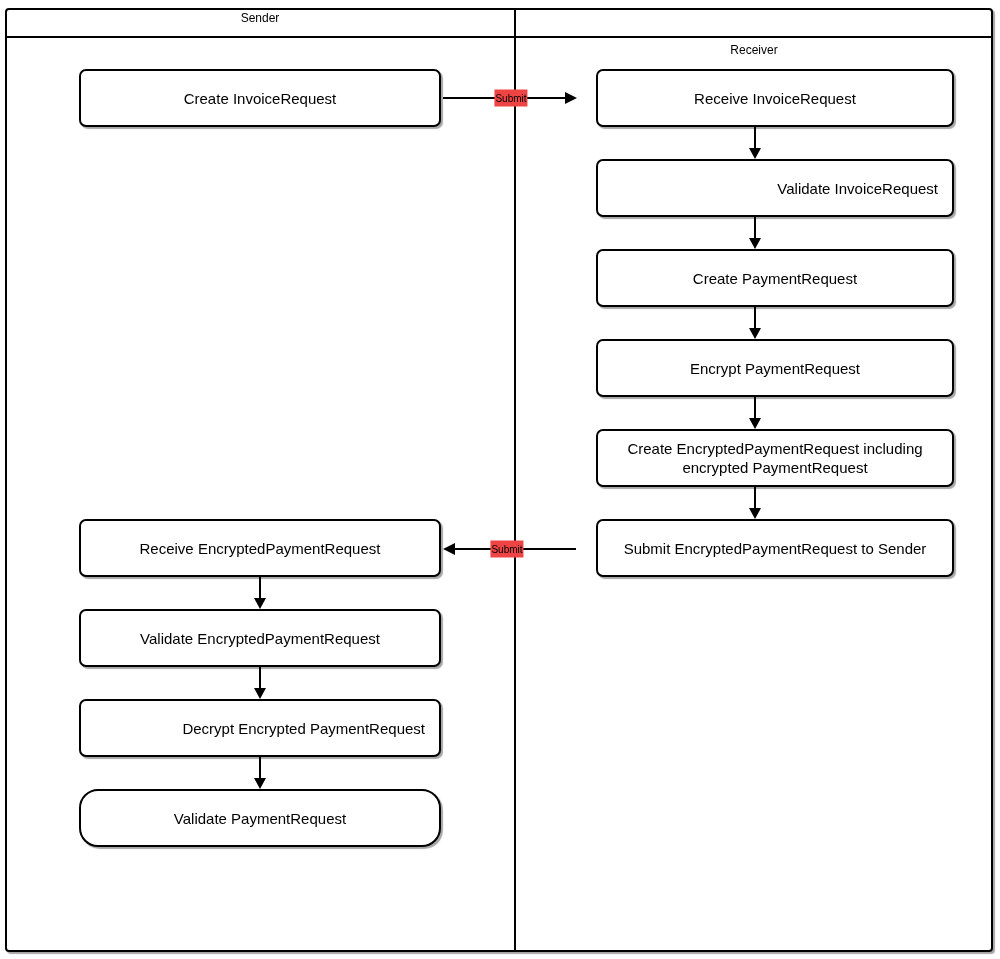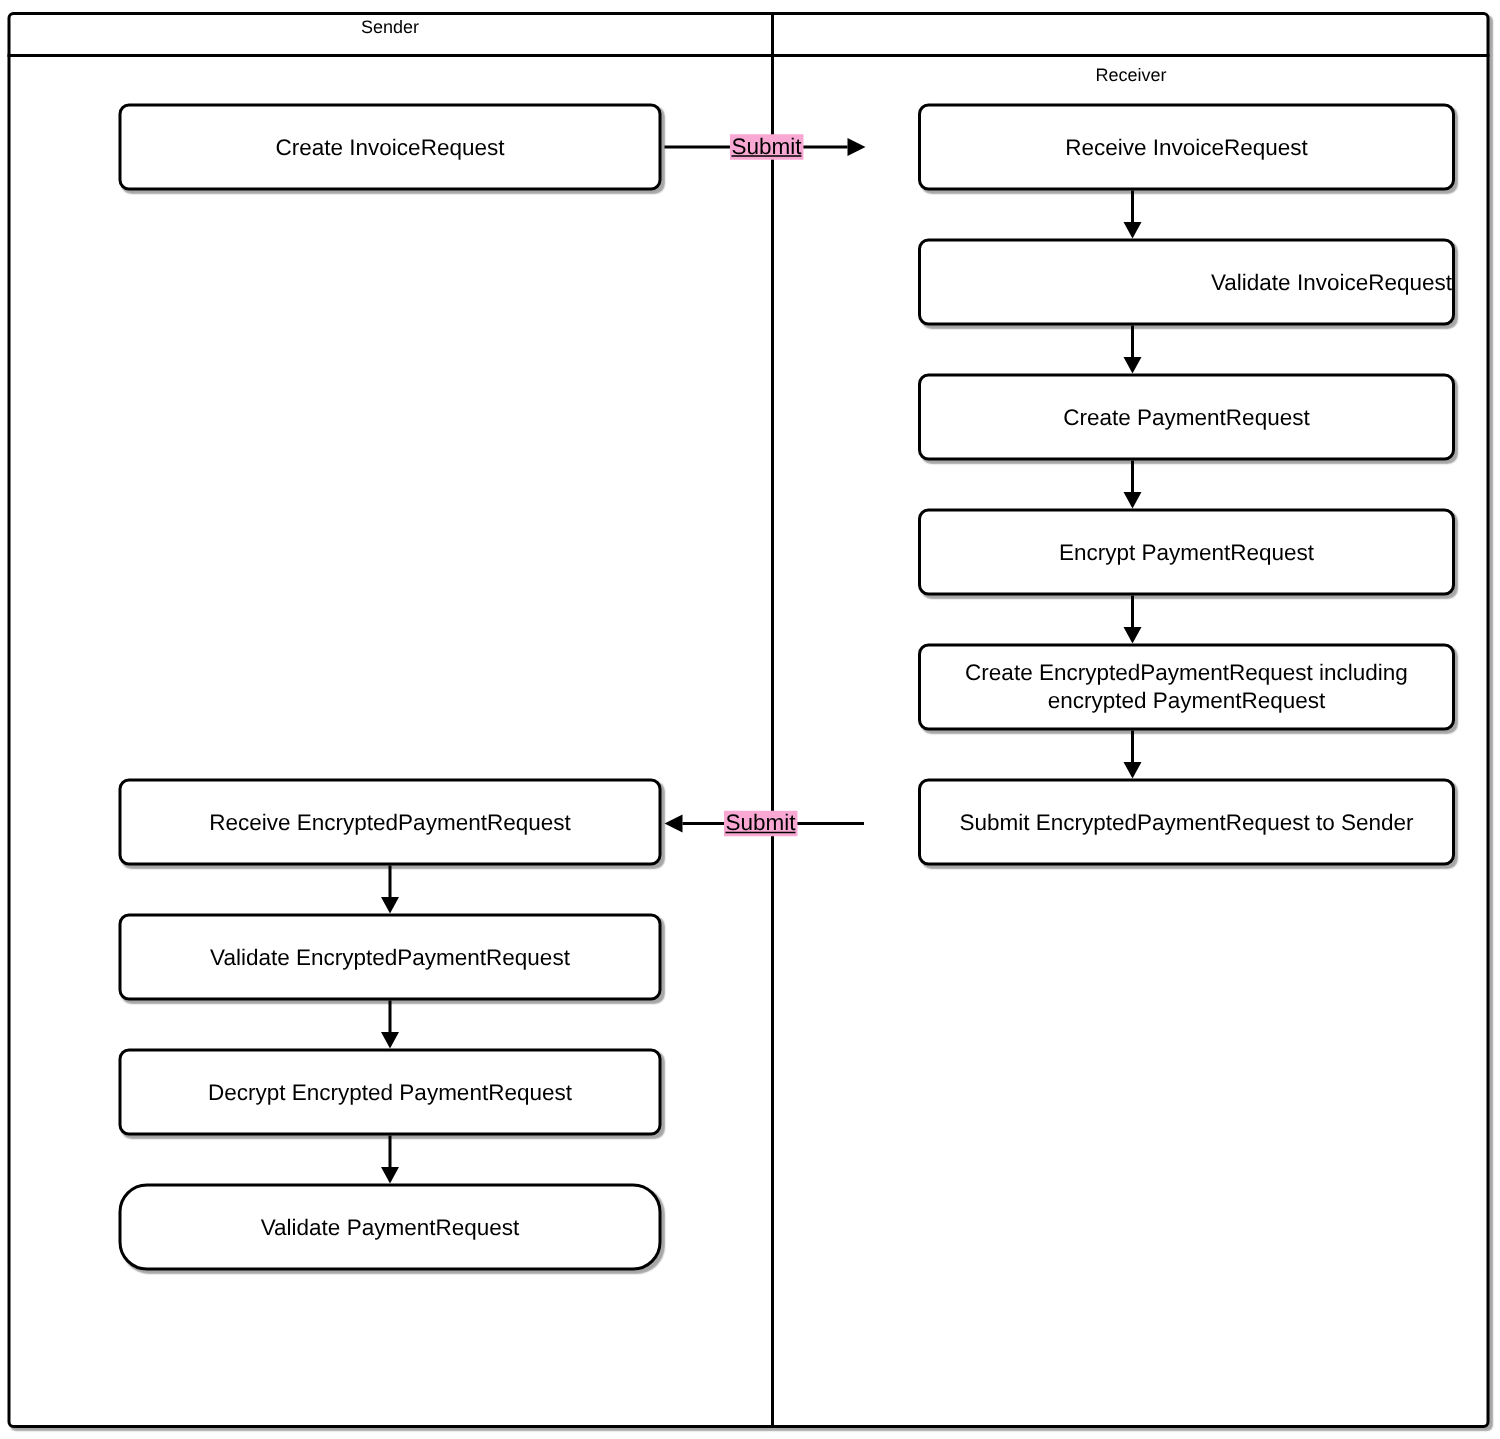--- a/index.html
+++ b/index.html
@@ -55,26 +55,26 @@
     background: #ffffff;
     border: 2px solid #000;
     border-radius: 7px;
     box-sizing: border-box;
     display: flex;
     align-items: center;
     justify-content: center;
     text-align: center;
     font-size: 15px;
     line-height: 19px;
-    padding: 0 0;
+    padding: 0 14px;
     box-shadow: 2px 2px 1px rgba(0,0,0,0.35);
     z-index: 4;
   }
   .lane-left  { left: 79px;  width: 362px; }
-  .lane-right { left: 612px; width: 358px; }
+  .lane-right { left: 596px; width: 358px; }
   .edge-shaft-h {
     position: absolute;
     height: 2px;
     background: #000;
     z-index: 3;
   }
   .edge-shaft-v {
     position: absolute;
     width: 2px;
     background: #000;
@@ -100,27 +100,26 @@
     position: absolute;
     width: 0; height: 0;
     border-left: 6px solid transparent;
     border-right: 6px solid transparent;
     border-top: 11px solid #000;
     z-index: 3;
   }
   .edge-label {
     position: absolute;
     transform: translate(-50%, -50%);
-    background: #f9a8d4;
-    font-size: 15px;
+    background: #ef4444;
+    font-size: 10px;
     line-height: 17px;
     padding: 0 1px;
     white-space: nowrap;
     z-index: 5;
-    text-decoration: underline;
   }
 </style>
 </head>
 <body>
 
 <div id="canvas">
 
   <div class="pool"></div>
   <div class="header-sep"></div>
   <div class="lane-divider"></div>
@@ -134,21 +133,21 @@
 
   <div class="node lane-left" style="top:69px;">
     <span>Create InvoiceRequest</span>
   </div>
   <div class="node lane-left" style="top:519px;">
     <span>Receive EncryptedPaymentRequest</span>
   </div>
   <div class="node lane-left" style="top:609px;">
     <span>Validate EncryptedPaymentRequest</span>
   </div>
-  <div class="node lane-left" style="top:699px;">
+  <div class="node lane-left" style="top:699px;justify-content:flex-end;">
     <span>Decrypt Encrypted PaymentRequest</span>
   </div>
   <div class="node lane-left" style="top:789px;border-radius:19px;">
     <span>Validate PaymentRequest</span>
   </div>
 
   <div class="node lane-right" style="top:69px;">
     <span>Receive InvoiceRequest</span>
   </div>
   <div class="node lane-right" style="top:159px;justify-content:flex-end;">

